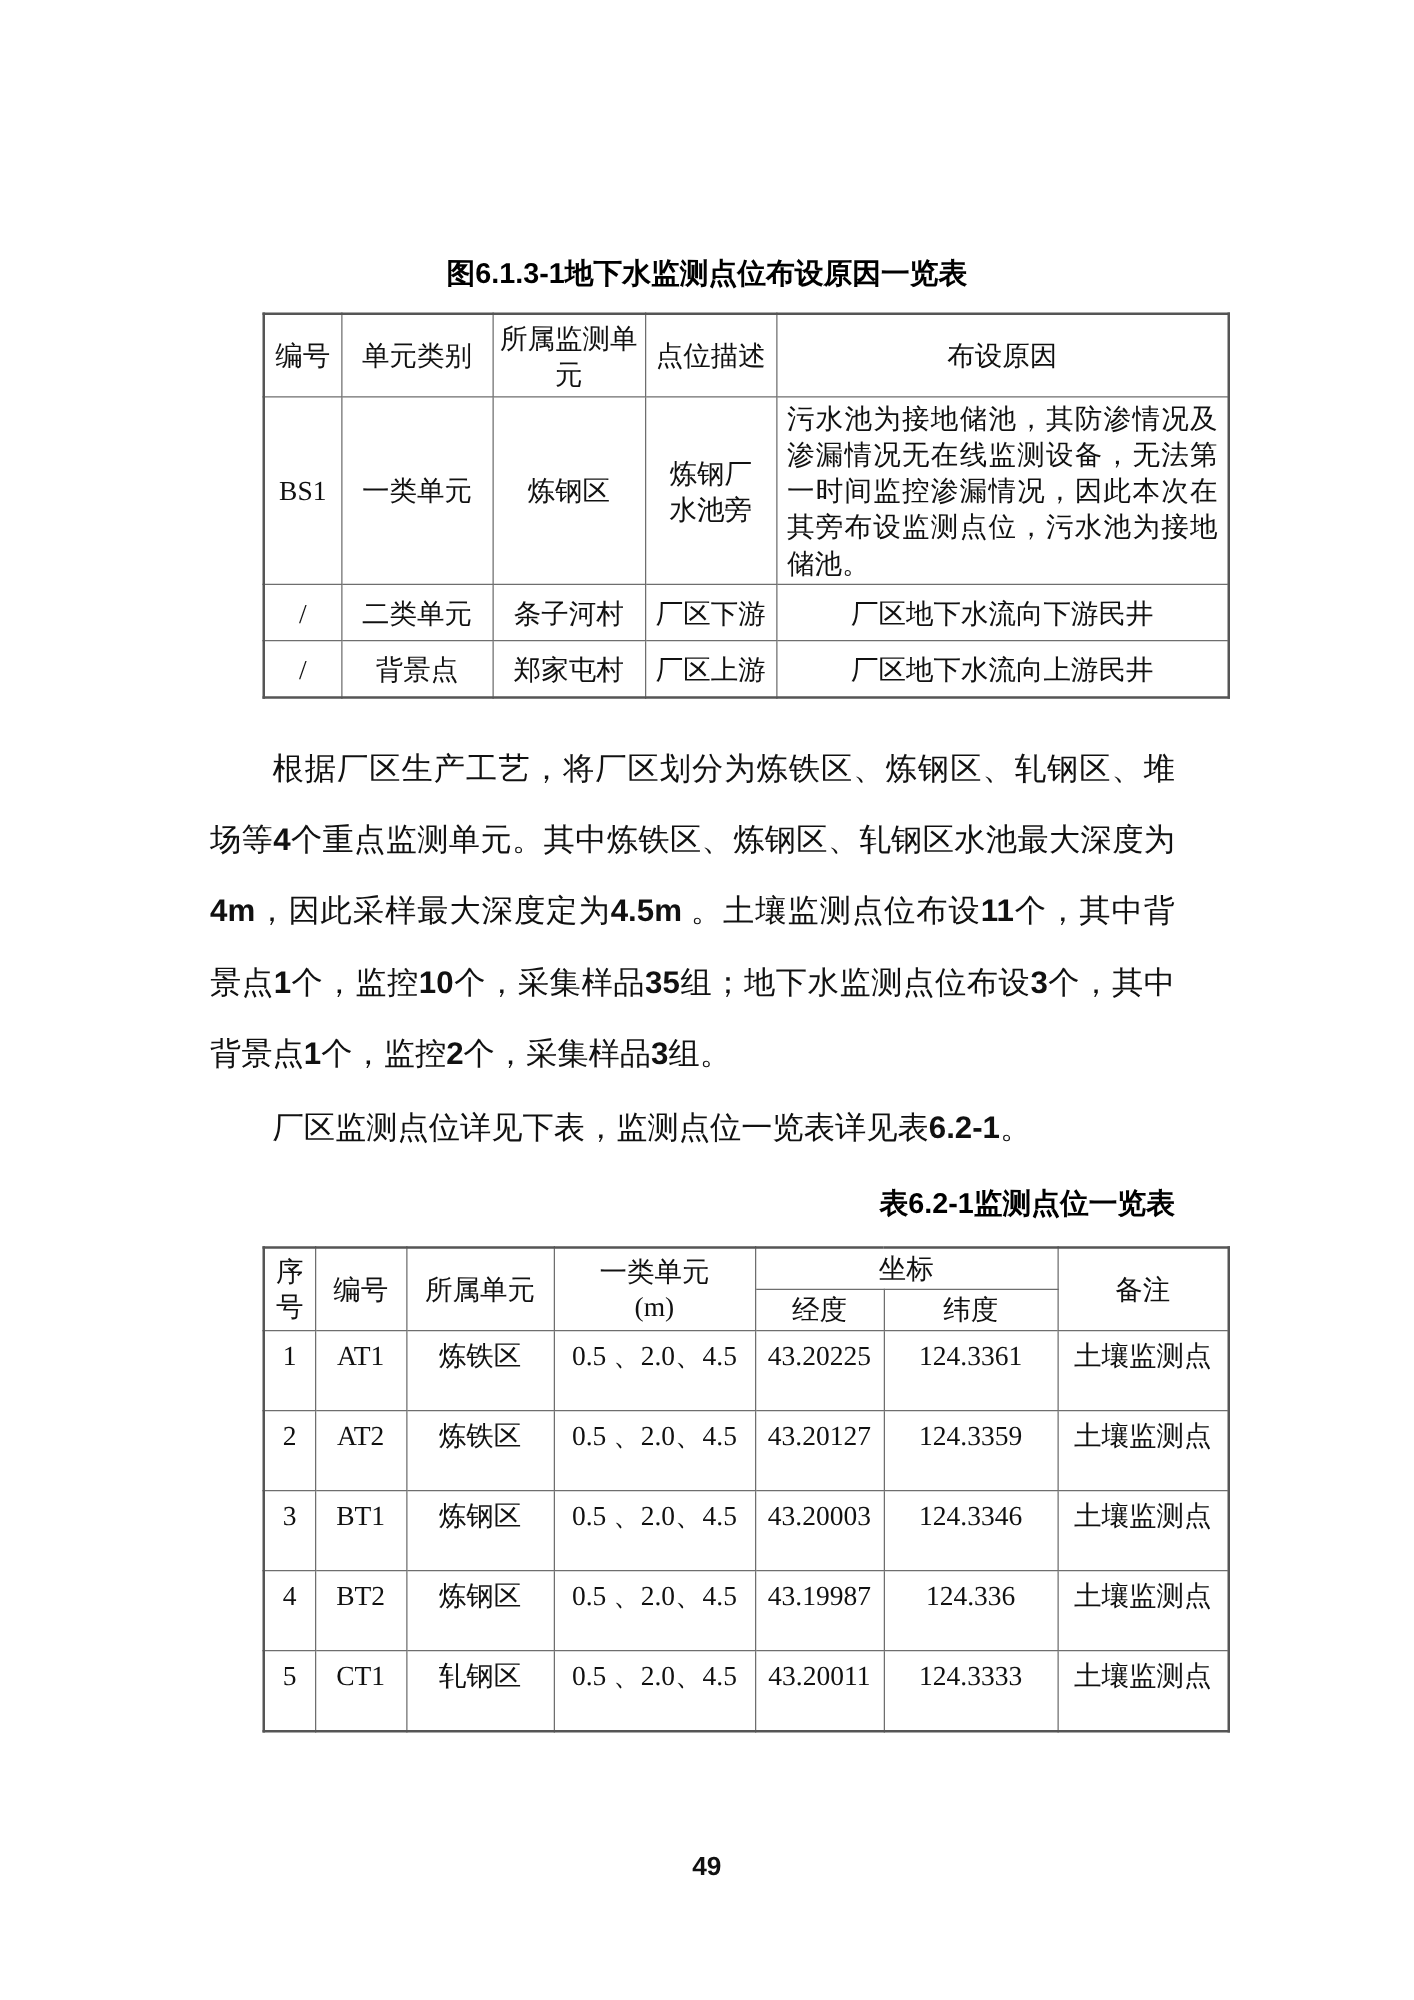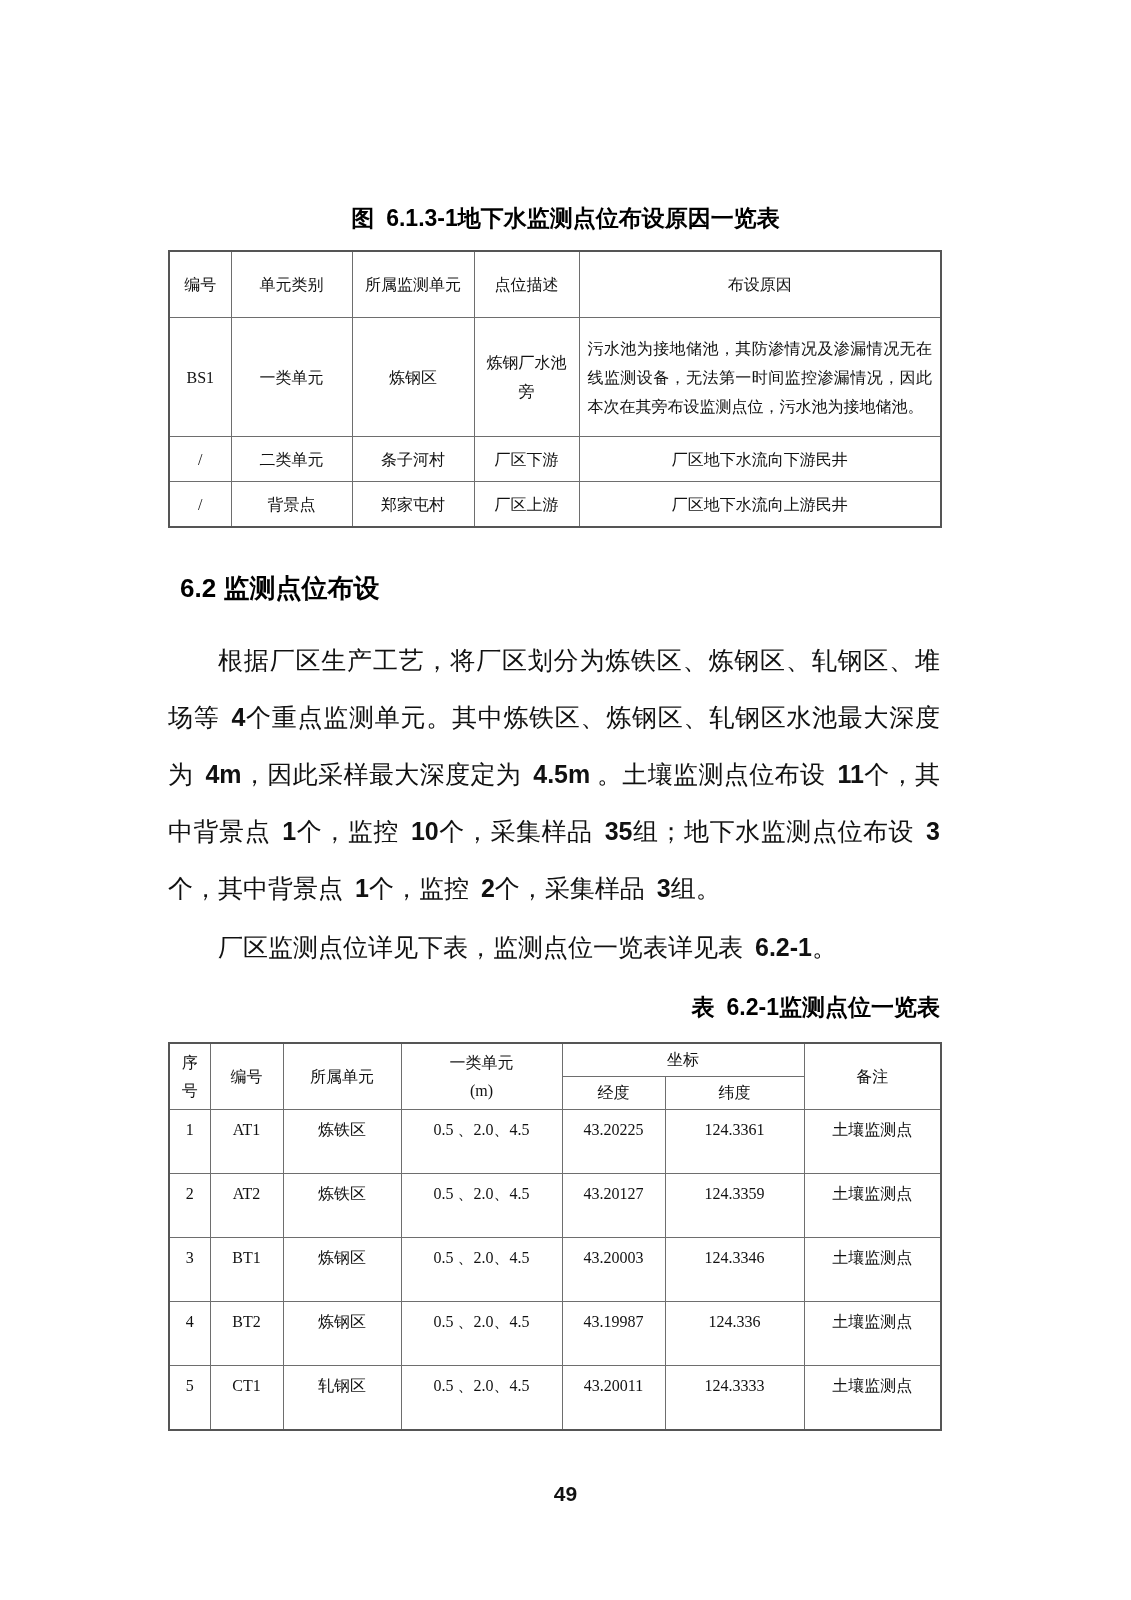--- a/index.html
+++ b/index.html
@@ -53,29 +53,29 @@
     text-align: justify;
     text-indent: 2em;
     color: #111111;
   }
   #para1 { margin-top: 28px; }
   #para2 { margin-top: 2px; text-align: left; }
   
   .body-p .lat, .tbl-title .lat, .section-heading .lat {
     font-family: "Liberation Sans", sans-serif;
     font-weight: bold;
-    margin-left: 12px;
   }
   
   table {
     border-collapse: collapse;
     table-layout: fixed;
     width: 772px;
-    font-size: 16px;
+    font-size: 22px;
     color: #111111;
+    margin-left: 42px;
   }
   td {
     border: 1px solid #6e6e6e;
     text-align: center;
     vertical-align: middle;
     padding: 2px 4px;
     line-height: 29px;
     overflow: hidden;
   }
   table.t1 { border: 2px solid #555555; margin-top: 17px; }
@@ -153,21 +153,20 @@
         <tr class="r3">
           <td>/</td>
           <td>背景点</td>
           <td>郑家屯村</td>
           <td>厂区上游</td>
           <td>厂区地下水流向上游民井</td>
         </tr>
       </tbody>
     </table>
 
-    <h1 class="section-heading"><span class="lat">6.2</span> 监测点位布设</h1>
 
     <p class="body-p" id="para1">根据厂区生产工艺，将厂区划分为炼铁区、炼钢区、轧钢区、堆场等<span class="lat">4</span>个重点监测单元。其中炼铁区、炼钢区、轧钢区水池最大深度为<span class="lat">4m</span>，因此采样最大深度定为<span class="lat">4.5m</span> 。土壤监测点位布设<span class="lat">11</span>个，其中背景点<span class="lat">1</span>个，监控<span class="lat">10</span>个，采集样品<span class="lat">35</span>组；地下水监测点位布设<span class="lat">3</span>个，其中背景点<span class="lat">1</span>个，监控<span class="lat">2</span>个，采集样品<span class="lat">3</span>组。</p>
     <p class="body-p" id="para2">厂区监测点位详见下表，监测点位一览表详见表<span class="lat">6.2-1</span>。</p>
 
     <h2 class="tbl-title" id="title2">表<span class="lat">6.2-1</span>监测点位一览表</h2>
 
     <table class="t2">
       <colgroup>
         <col style="width:41px">
           <col style="width:73px">

